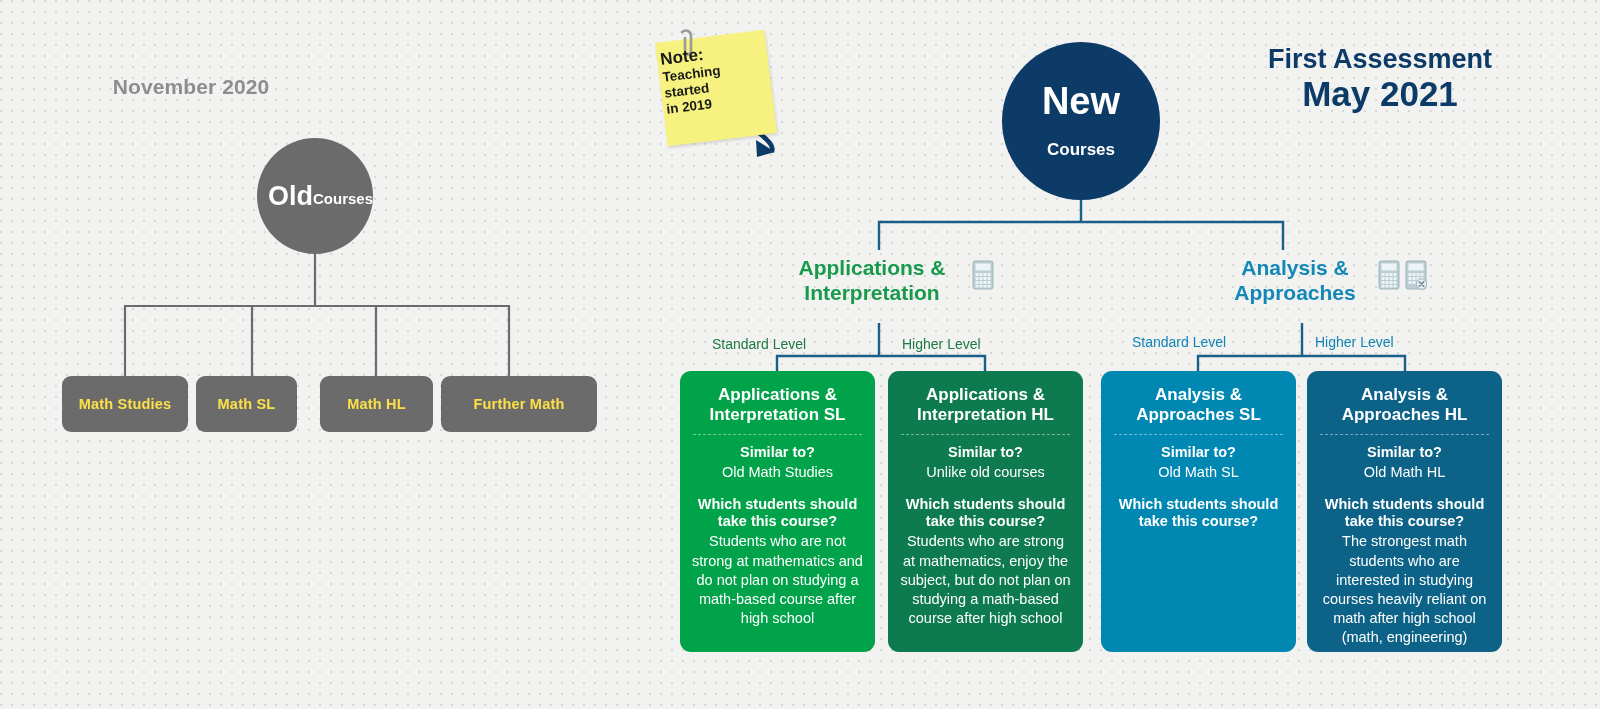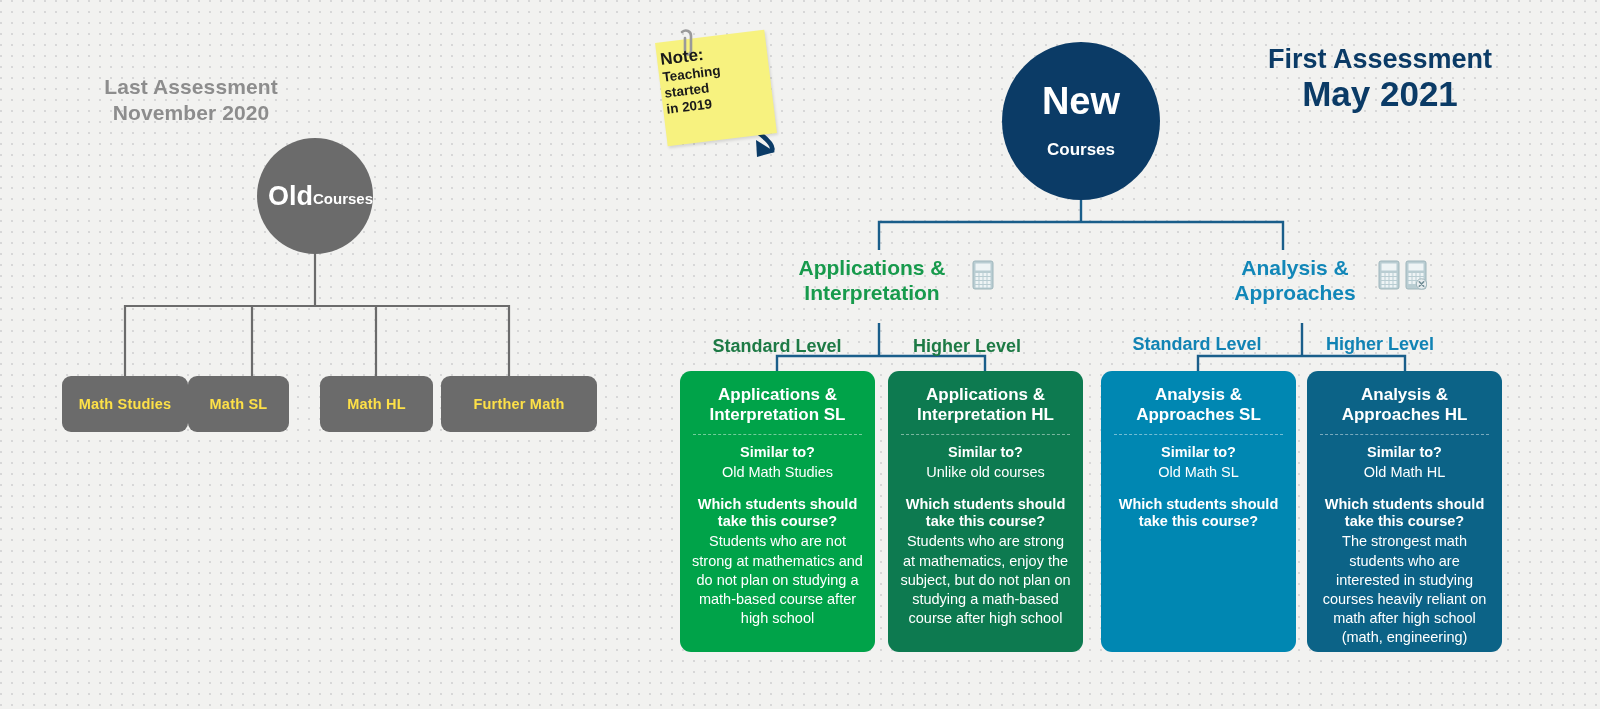--- a/index.html
+++ b/index.html
@@ -86,22 +86,22 @@
     font-size: 21px; font-weight: bold; line-height: 1.18;
   }
   #ai-title { left: 742px; top: 256px; color: #179a4c; }
   #aa-title { left: 1165px; top: 256px; color: #1287b8; }
 
   .calc-row { position: absolute; display: flex; gap: 5px; }
   #ai-calcs { left: 972px; top: 260px; }
   #aa-calcs { left: 1378px; top: 260px; }
 
   .lvl {
-    width: 130px; text-align: center;
-    font-size: 18px; font-weight: bold;
+    width: 130px; text-align: left;
+    font-size: 14px; font-weight: normal;
   }
   .lvl.g { color: #1d7a45; }
   .lvl.b { color: #1183b4; }
 
   
   .card {
     top: 371px; width: 195px; height: 281px;
     border-radius: 11px; color: #fff;
     padding: 14px 11px 10px 11px;
     text-align: center;
@@ -140,33 +140,32 @@
     <path d="M777 371 L777 356 L985 356 L985 371" stroke="#1a5e8a" stroke-width="2.4" fill="none"></path>
 
     <path d="M1302 323 L1302 356" stroke="#1a5e8a" stroke-width="2.4" fill="none"></path>
     <path d="M1198 371 L1198 356 L1405 356 L1405 371" stroke="#1a5e8a" stroke-width="2.4" fill="none"></path>
 
     <path d="M743 122 Q775 142 772 150" stroke="#0b3b66" stroke-width="5" fill="none" stroke-linecap="round"></path>
     <path d="M756 140 L775 152 L757 157 Z" fill="#0b3b66"></path>
   </svg>
 
   <div class="abs" id="old-heading">
-    <div>Last Assessment</div>
     <div>November 2020</div>
   </div>
 
   <div class="abs" id="old-circle">
     <span class="big">Old</span>
     <span class="small">Courses</span>
   </div>
 
   <div class="abs old-box" style="left:62px; width:126px;">
     <span>Math Studies</span>
   </div>
-  <div class="abs old-box" style="left:188px; width:101px;">
+  <div class="abs old-box" style="left:196px; width:101px;">
     <span>Math SL</span>
   </div>
   <div class="abs old-box" style="left:320px; width:113px;">
     <span>Math HL</span>
   </div>
   <div class="abs old-box" style="left:441px; width:156px;">
     <span>Further Math</span>
   </div>
 
   <div class="abs" id="sticky-wrap">

